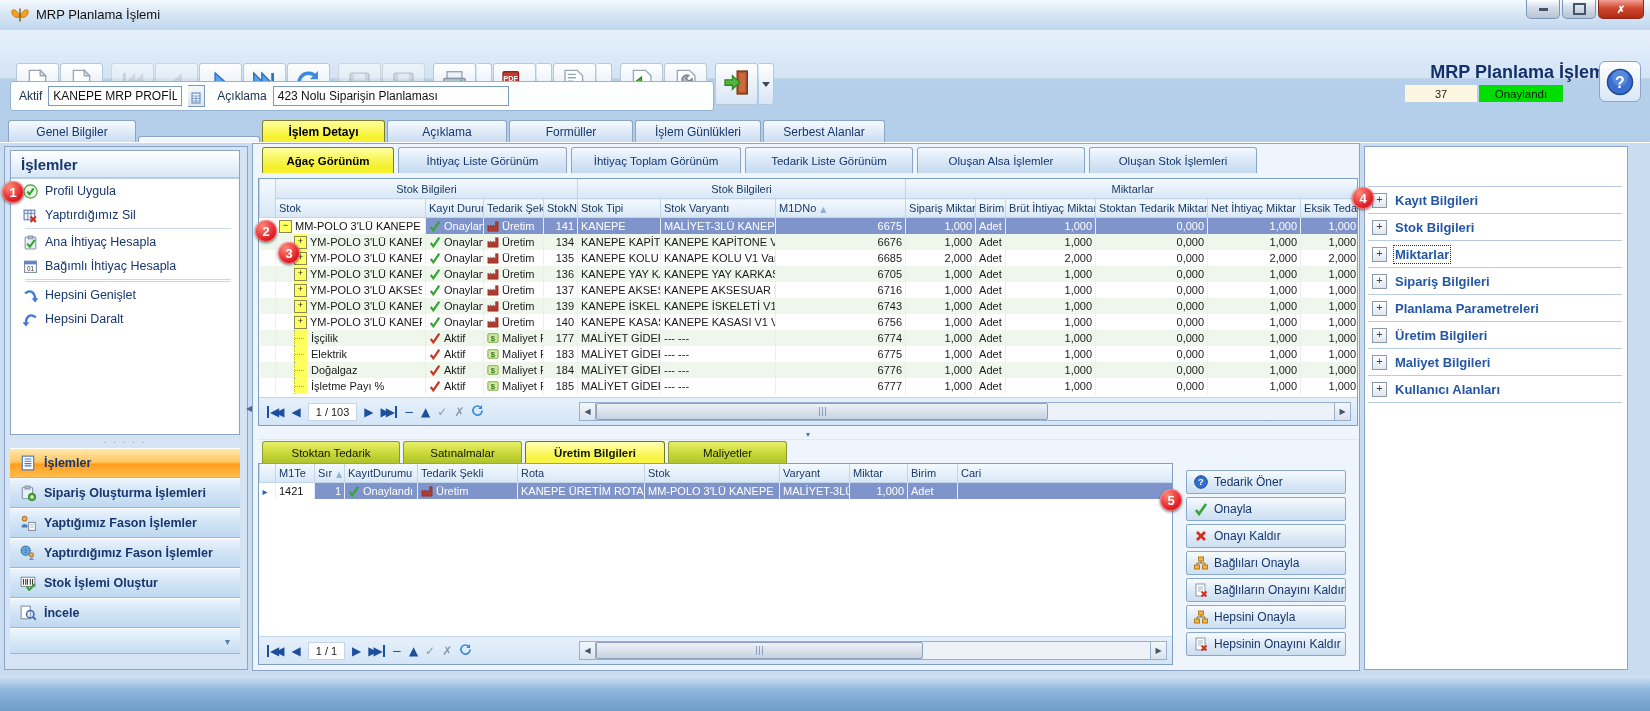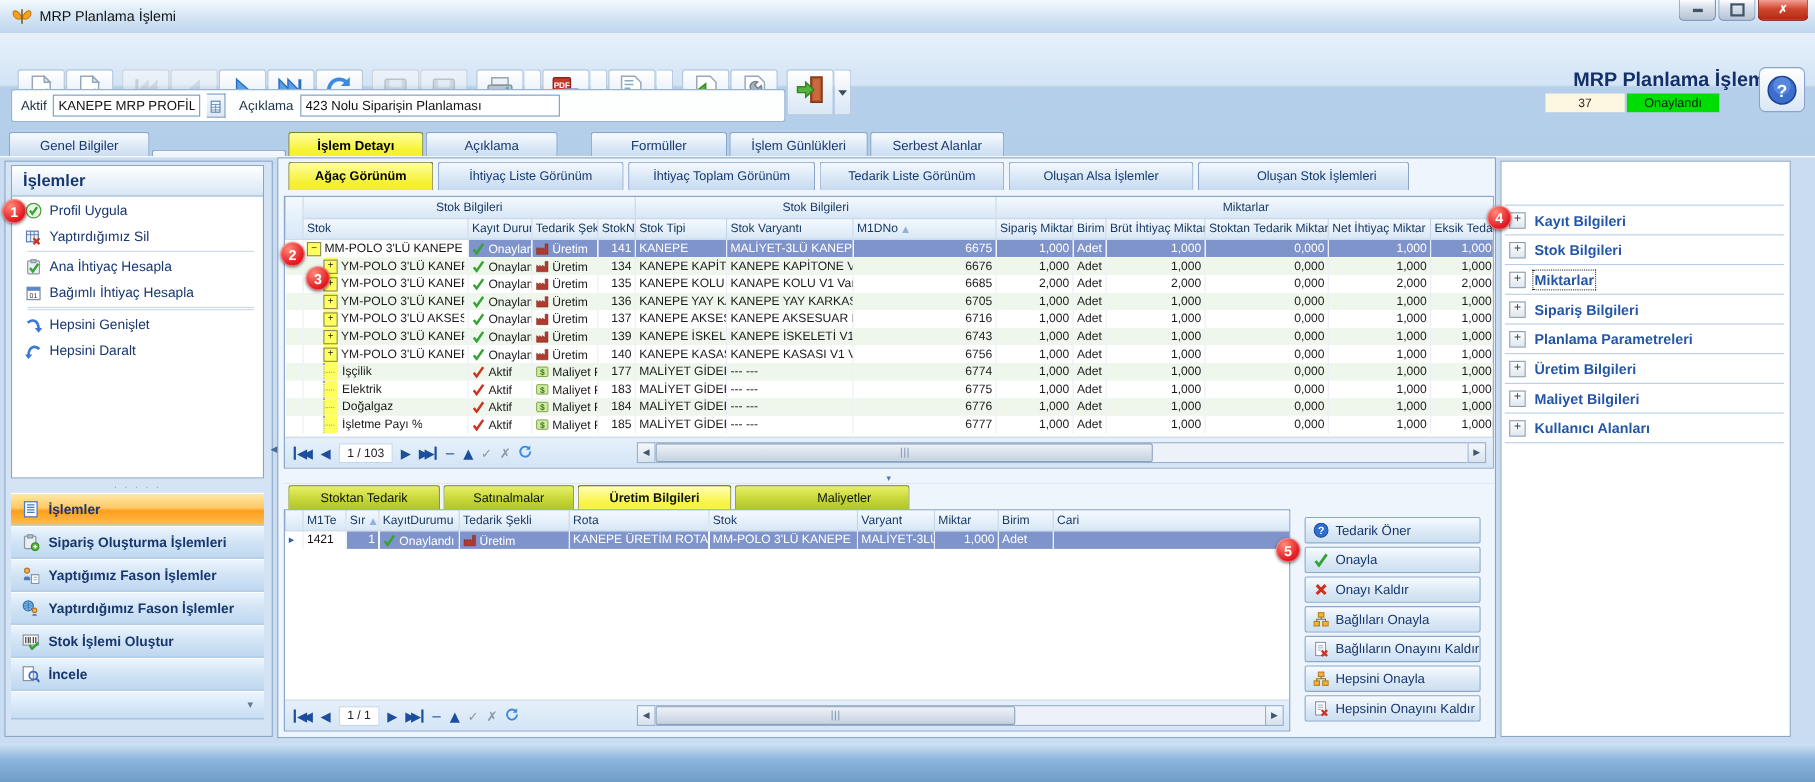--- a/index.html
+++ b/index.html
@@ -326,21 +326,21 @@
     </div>
     <div class="tab" style="width: 120px; margin-top: 16px;">
       <span>Sipariş / Stok</span>
     </div>
     <div class="tab active" style="width: 121px;">
       <span>İşlem Detayı</span>
     </div>
     <div class="tab" style="width: 118px;">
       <span>Açıklama</span>
     </div>
-    <div class="tab" style="width: 122px; margin-left: 28px;">
+    <div class="tab" style="width: 122px;">
       <span>Formüller</span>
     </div>
     <div class="tab" style="width: 124px;">
       <span>İşlem Günlükleri</span>
     </div>
     <div class="tab" style="width: 120px;">
       <span>Serbest Alanlar</span>
     </div>
   </div>
 
@@ -495,21 +495,21 @@
     </div>
     <div class="subtab" style="width: 168px;">
       <span>İhtiyaç Toplam Görünüm</span>
     </div>
     <div class="subtab" style="width: 166px;">
       <span>Tedarik Liste Görünüm</span>
     </div>
     <div class="subtab" style="width: 166px;">
       <span>Oluşan Alsa İşlemler</span>
     </div>
-    <div class="subtab" style="width: 166px; padding-left: 24px;">
+    <div class="subtab" style="width: 166px;">
       <span>Oluşan Stok İşlemleri</span>
     </div>
   </div>
 
 <div class="abs grid-panel main-grid">
   <table class="grid" id="treeTable">
       <colgroup>
         <col style="width:16px">
         <col style="width:150px">
         <col style="width:58px">
@@ -926,21 +926,21 @@
 <div class="abs btabs" id="bottomTabs">
     <div class="btab" style="width: 136px;">
       <span>Stoktan Tedarik</span>
     </div>
     <div class="btab" style="width: 117px;">
       <span>Satınalmalar</span>
     </div>
     <div class="btab active" style="width: 138px;">
       <span>Üretim Bilgileri</span>
     </div>
-    <div class="btab" style="width: 117px; padding-left: 40px;">
+    <div class="btab" style="width: 117px;">
       <span>Maliyetler</span>
     </div>
   </div>
 
 <div class="abs grid-panel detail-grid">
   <table class="grid" id="detailTable">
       <colgroup>
         <col style="width:16px">
         <col style="width:39px">
         <col style="width:30px">

